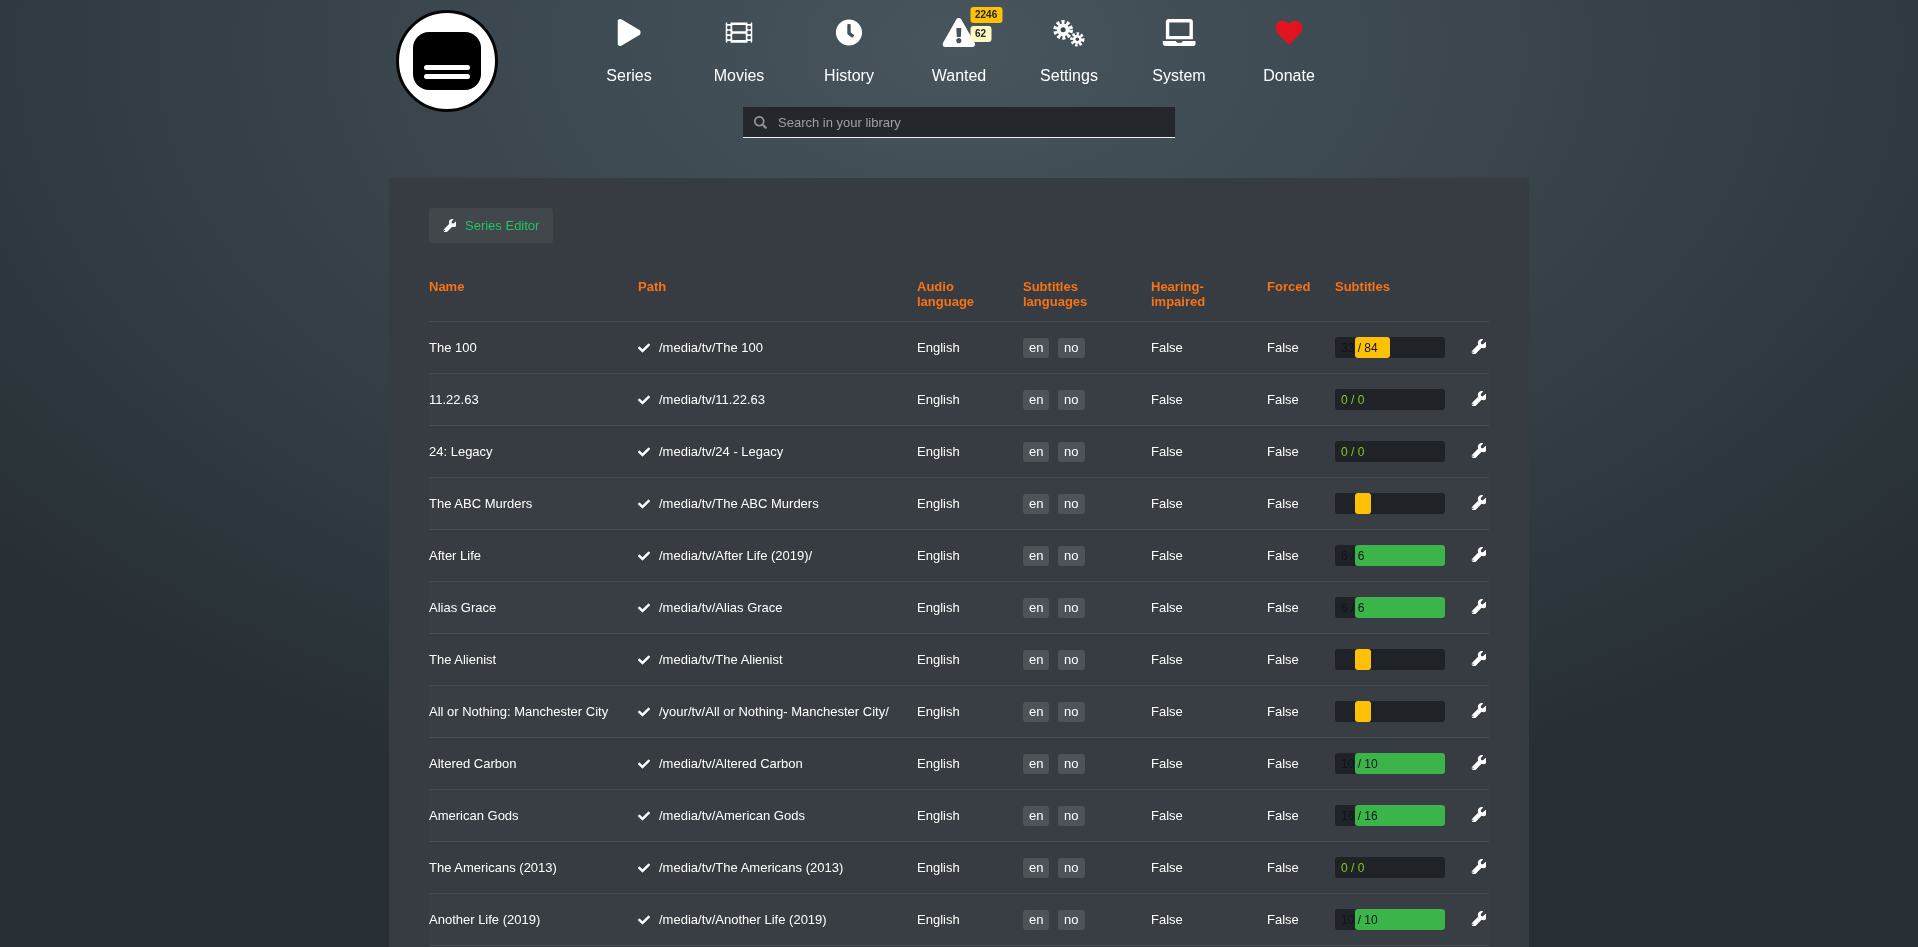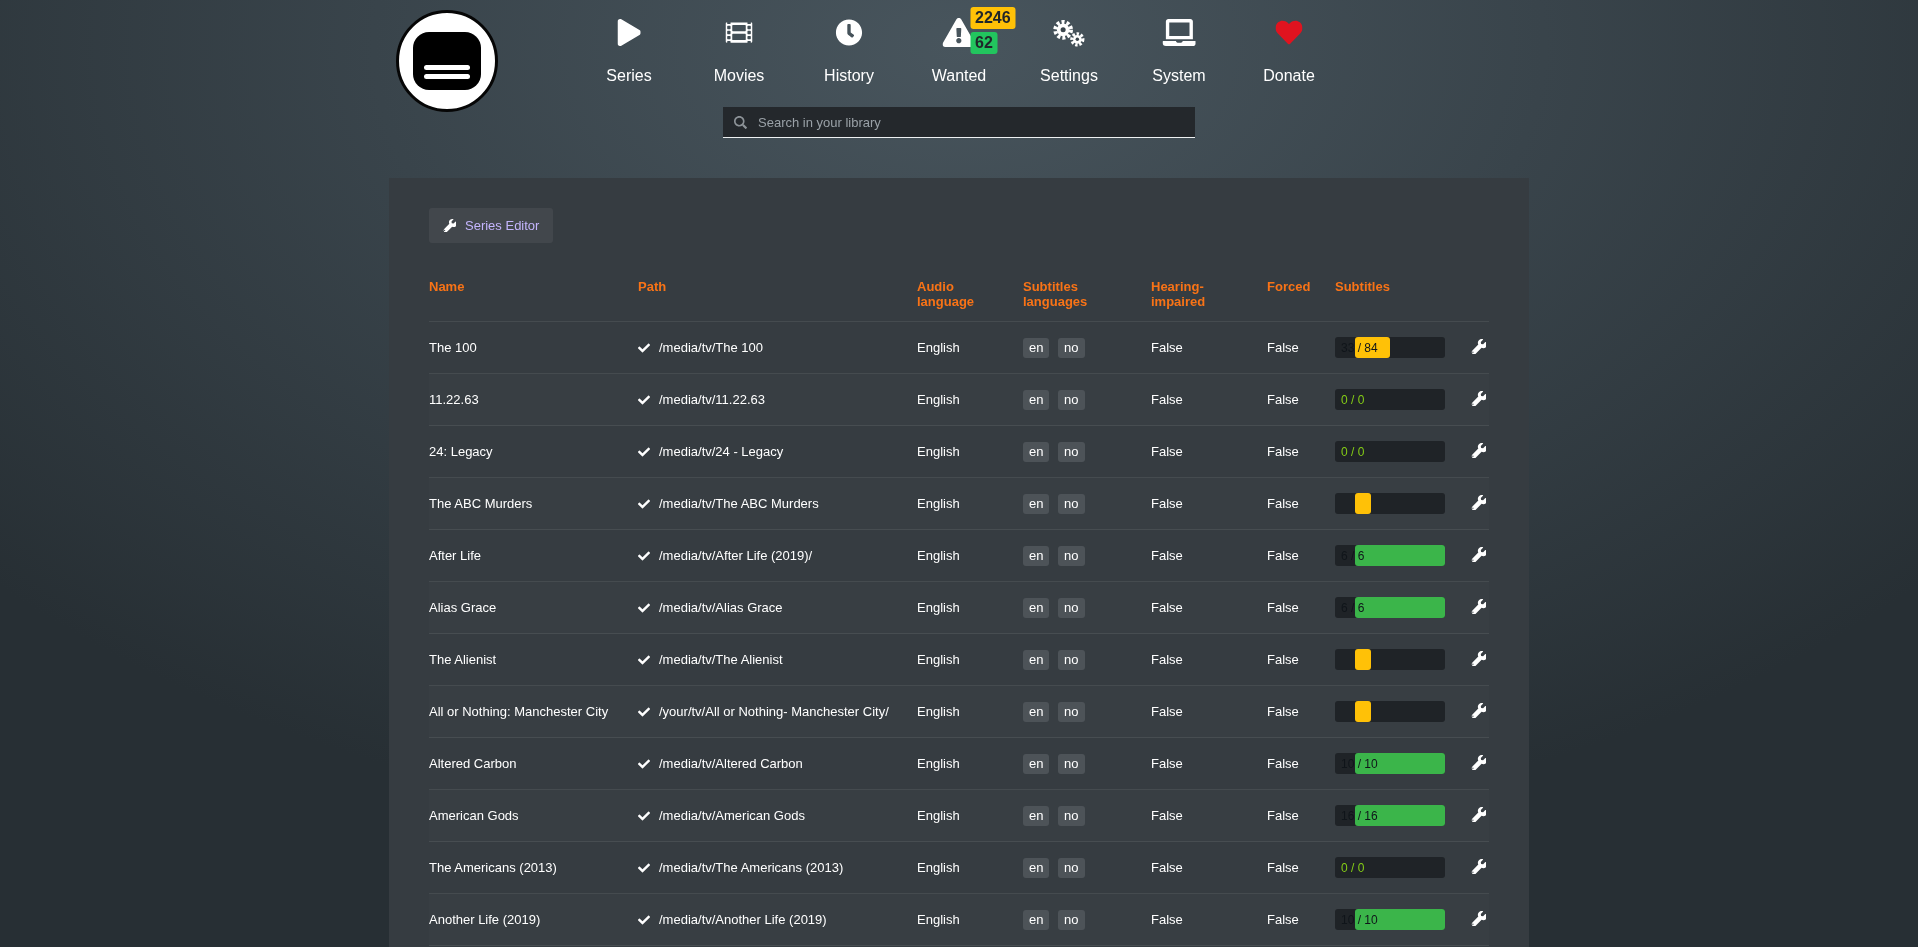--- a/index.html
+++ b/index.html
@@ -25,41 +25,41 @@
   .logo-line.l1 { top: 33px; width: 46px; }
   .logo-line.l2 { top: 42px; width: 46px; }
 
   .nav { position: absolute; top: 16px; left: 50%; transform: translateX(-50%); display: flex; gap: 47px; }
   .nav-item { position: relative; display: flex; flex-direction: column; align-items: center; min-width: 63px; cursor: pointer; }
   .nav-icon { height: 33px; display: flex; align-items: center; justify-content: center; }
   .nav-icon svg { height: 27px; fill: #fff; }
   .nav-label { font-size: 16px; margin-top: 18px; white-space: nowrap; }
 
   .nav-badges { position: absolute; top: -9px; left: calc(50% + 11px); display: flex; flex-direction: column; gap: 3px; align-items: flex-start; z-index: 3; }
-  .badge { font-size: 16px; font-weight: bold; color: #20262a; padding: 3px 5px; border-radius: 3px; line-height: 1; }
+  .badge { font-size: 10px; font-weight: bold; color: #20262a; padding: 3px 5px; border-radius: 3px; line-height: 1; }
   .badge-yellow { background: #ffc107; }
-  .badge-green  { background: #22c55e; }
+  .badge-green  { background: #fef9c3; }
 
   .search-bar {
     position: absolute; top: 107px; left: 50%; transform: translateX(-50%);
-    width: 472px; height: 31px; background: #24282c;
+    width: 432px; height: 31px; background: #24282c;
     border-bottom: 1px solid #eef1f2;
     display: flex; align-items: center; padding: 0 11px;
   }
   .search-bar svg { width: 13px; height: 13px; fill: #8d9398; flex-shrink: 0; }
   .search-input { flex: 1; margin-left: 9px; background: transparent; border: none; outline: none; color: #fff; font-size: 13px; font-family: inherit; }
   .search-input::placeholder { color: #9aa1a7; }
 
   
   .panel { width: 1140px; margin: 0 auto; background: #363c41; min-height: 769px; padding: 30px 40px 10px; }
 
   .series-editor-btn {
     display: inline-flex; align-items: center; gap: 9px;
     background: #42474c; border: none; border-radius: 3px;
-    color: #c4b5fd; font-size: 13px; font-family: inherit;
+    color: #22c55e; font-size: 13px; font-family: inherit;
     padding: 10px 14px; cursor: pointer;
   }
   .series-editor-btn svg { width: 13px; height: 13px; fill: #fff; }
 
   table { width: 100%; border-collapse: collapse; table-layout: fixed; margin-top: 28px; }
   th { text-align: left; vertical-align: top; font-size: 13px; font-weight: bold; padding: 8px 8px 12px; color: #f97316; }
   th:first-child, td:first-child { padding-left: 0; }
   td { font-size: 13px; padding: 15px 8px; border-top: 1px solid rgba(255,255,255,0.08); vertical-align: middle; }
   tbody tr:nth-child(even) { background: rgba(255,255,255,0.013); }
 

